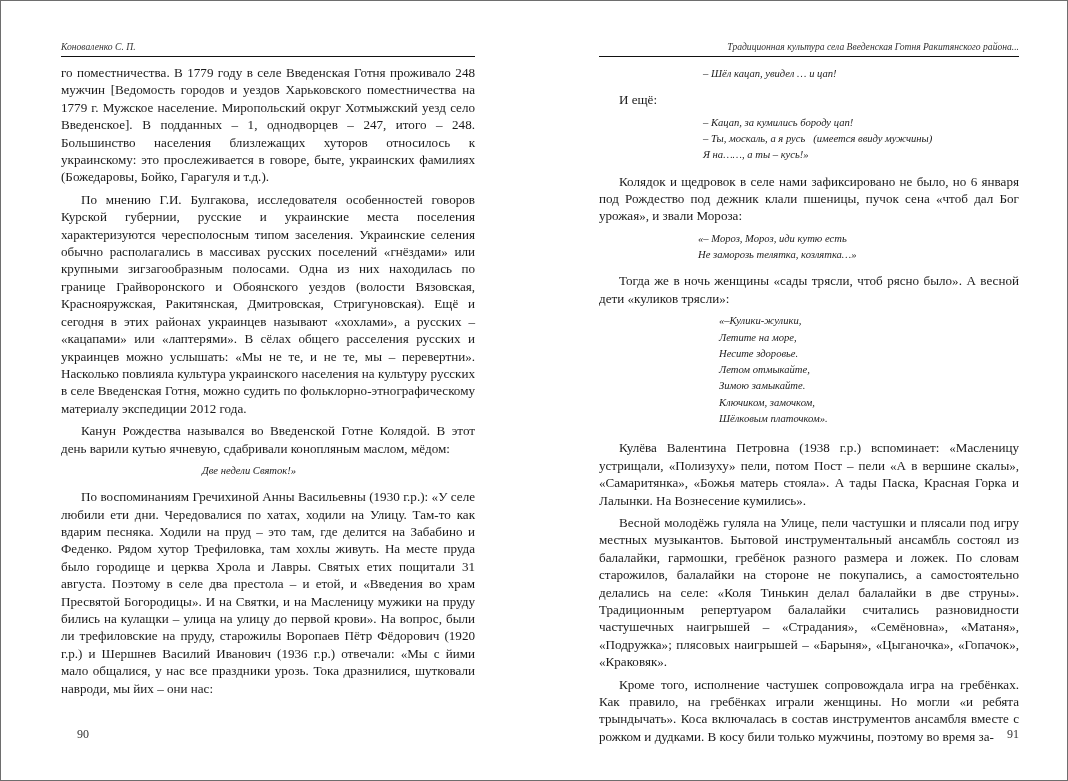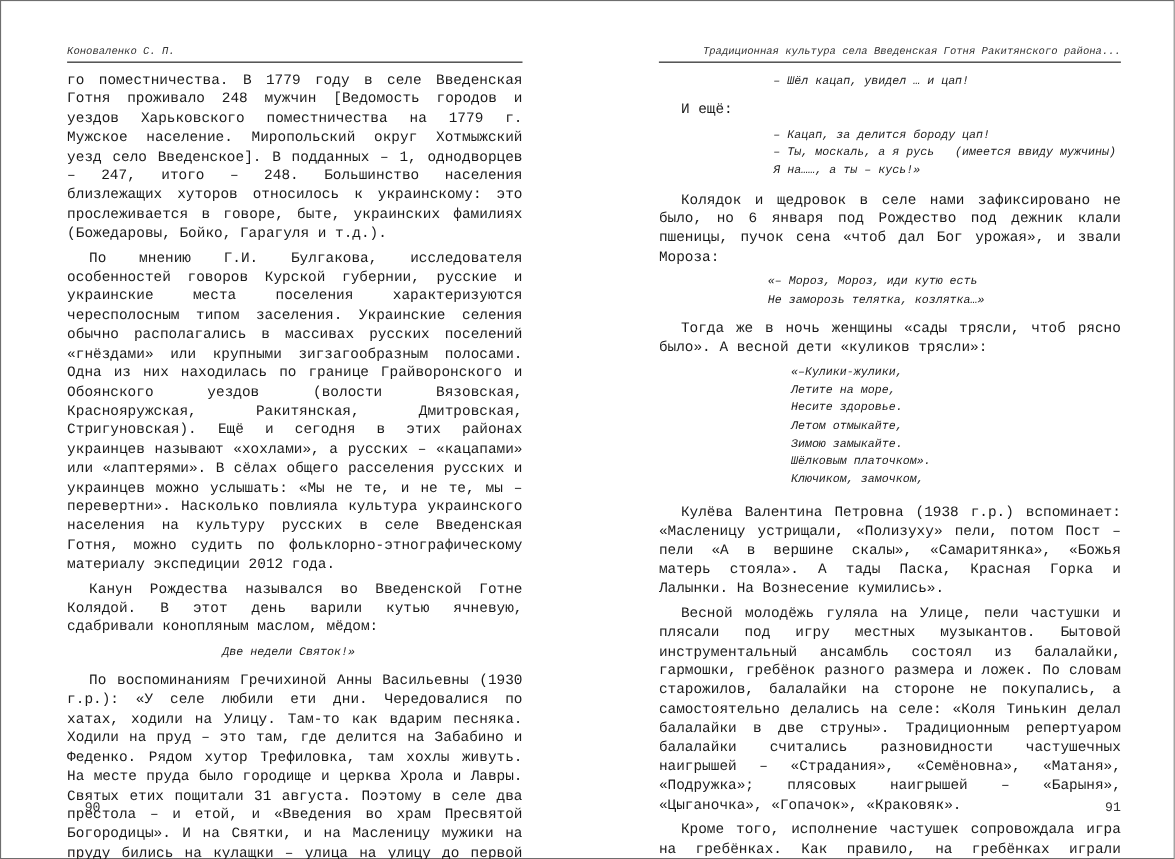--- a/index.html
+++ b/index.html
@@ -1,20 +1,20 @@
 <!DOCTYPE html>
 <html><head>
 <meta charset="utf-8">
 <style>
   html, body { margin: 0; padding: 0; background: #ffffff; }
   body { width: 1068px; height: 781px; overflow: hidden; }
   .spread {
     position: relative; width: 1066px; height: 779px;
     border: 1px solid #6e6e6e; background: #fff;
-    font-family: Liberation Mono, monospace; color: #1a1a1a;
+    font-family: Liberation Serif, serif; color: #1a1a1a;
   }
   .page { position: absolute; top: 0; height: 779px; }
   .page.left { left: 60px; width: 414px; }
   .page.right { left: 598px; width: 420px; }
   .running-head {
     position: absolute; top: 40px; left: 0; right: 0;
     font-size: 9.6px; font-style: italic; color: #333;
     padding-bottom: 3px; border-bottom: 1px solid #111; line-height: 12px;
   }
   .page.right .running-head { text-align: right; }
@@ -58,38 +58,38 @@
   </div>
 
   <div class="page right">
     <div class="running-head">Традиционная культура села Введенская Готня Ракитянского района...</div>
     <div class="body-text">
       <div class="verse" style="margin-left:104px; margin-top:2px;">
         <div>– Шёл кацап, увидел … и цап!</div>
       </div>
       <div class="lead">И ещё:</div>
       <div class="verse" style="margin-left:104px;">
-        <div>– Кацап, за делится бороду цап!</div>
+        <div>– Кацап, за кумились бороду цап!</div>
         <div>– Ты, москаль, а я русь   (имеется ввиду мужчины)</div>
         <div>Я на……, а ты – кусь!»</div>
       </div>
       <p class="para">Колядок и щедровок в селе нами зафиксировано не было, но 6 января под Рождество под дежник клали пшеницы, пучок сена «чтоб дал Бог урожая», и звали Мороза:</p>
       <div class="verse" style="margin-left:99px;">
         <div>«– Мороз, Мороз, иди кутю есть</div>
         <div>Не заморозь телятка, козлятка…»</div>
       </div>
       <p class="para">Тогда же в ночь женщины «сады трясли, чтоб рясно было». А весной дети «куликов трясли»:</p>
       <div class="verse" style="margin-left:120px;">
         <div>«–Кулики-жулики,</div>
         <div>Летите на море,</div>
         <div>Несите здоровье.</div>
         <div>Летом отмыкайте,</div>
         <div>Зимою замыкайте.</div>
+        <div>Ключиком, замочком,</div>
         <div>Шёлковым платочком».</div>
-        <div>Ключиком, замочком,</div>
       </div>
       <p class="para" style="margin-top:12px;">Кулёва Валентина Петровна (1938 г.р.) вспоминает: «Масленицу устрищали, «Полизуху» пели, потом Пост – пели «А в вершине скалы», «Самаритянка», «Божья матерь стояла». А тады Паска, Красная Горка и Лалынки. На Вознесение кумились».</p>
       <p class="para">Весной молодёжь гуляла на Улице, пели частушки и плясали под игру местных музыкантов. Бытовой инструментальный ансамбль состоял из балалайки, гармошки, гребёнок разного размера и ложек. По словам старожилов, балалайки на стороне не покупались, а самостоятельно делались на селе: «Коля Тинькин делал балалайки в две струны». Традиционным репертуаром балалайки считались разновидности частушечных наигрышей – «Страдания», «Семёновна», «Матаня», «Подружка»; плясовых наигрышей – «Барыня», «Цыганочка», «Гопачок», «Краковяк».</p>
       <p class="para">Кроме того, исполнение частушек сопровождала игра на гребёнках. Как правило, на гребёнках играли женщины. Но могли «и ребята трындычать». Коса включалась в состав инструментов ансамбля вместе с рожком и дудками. В косу били только мужчины, поэтому во время за-</p>
     </div>
     <div class="page-number">91</div>
   </div>
 
 </div>
 

